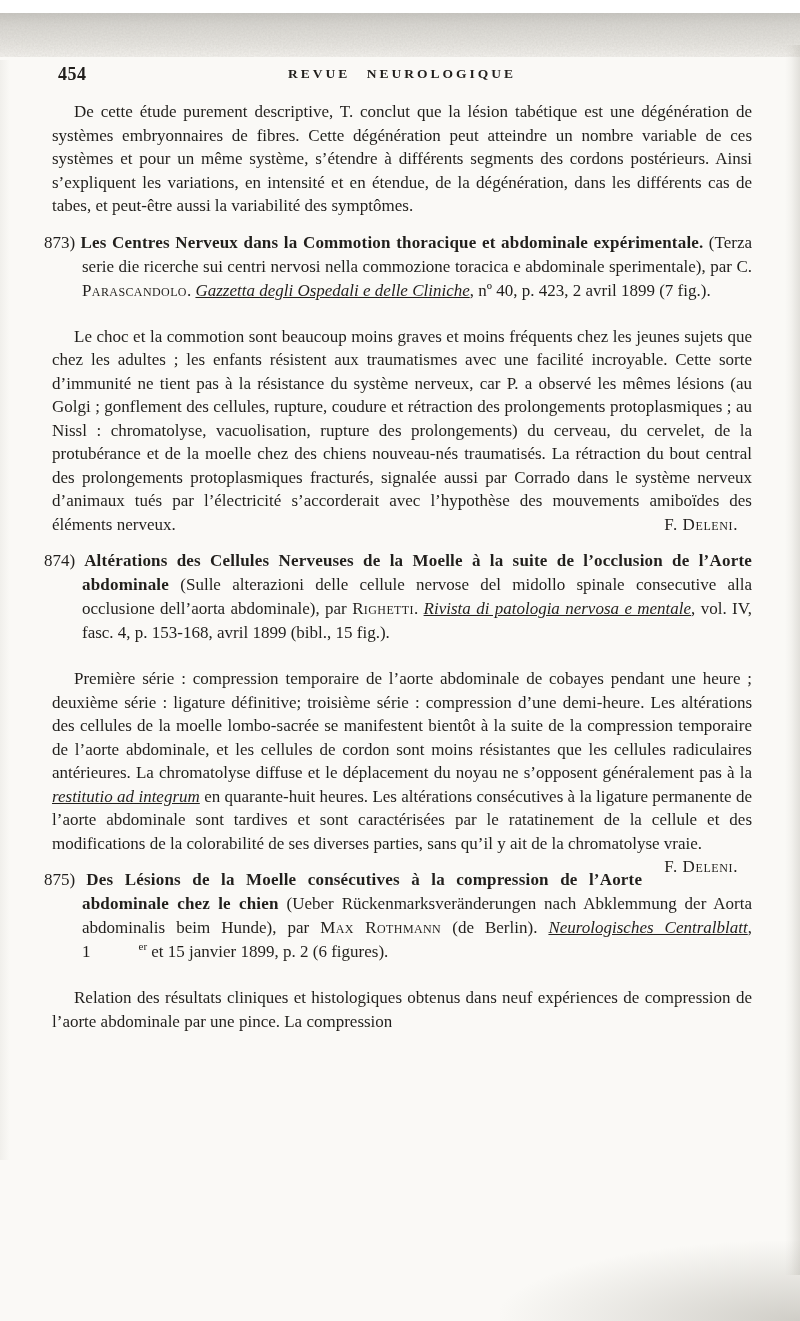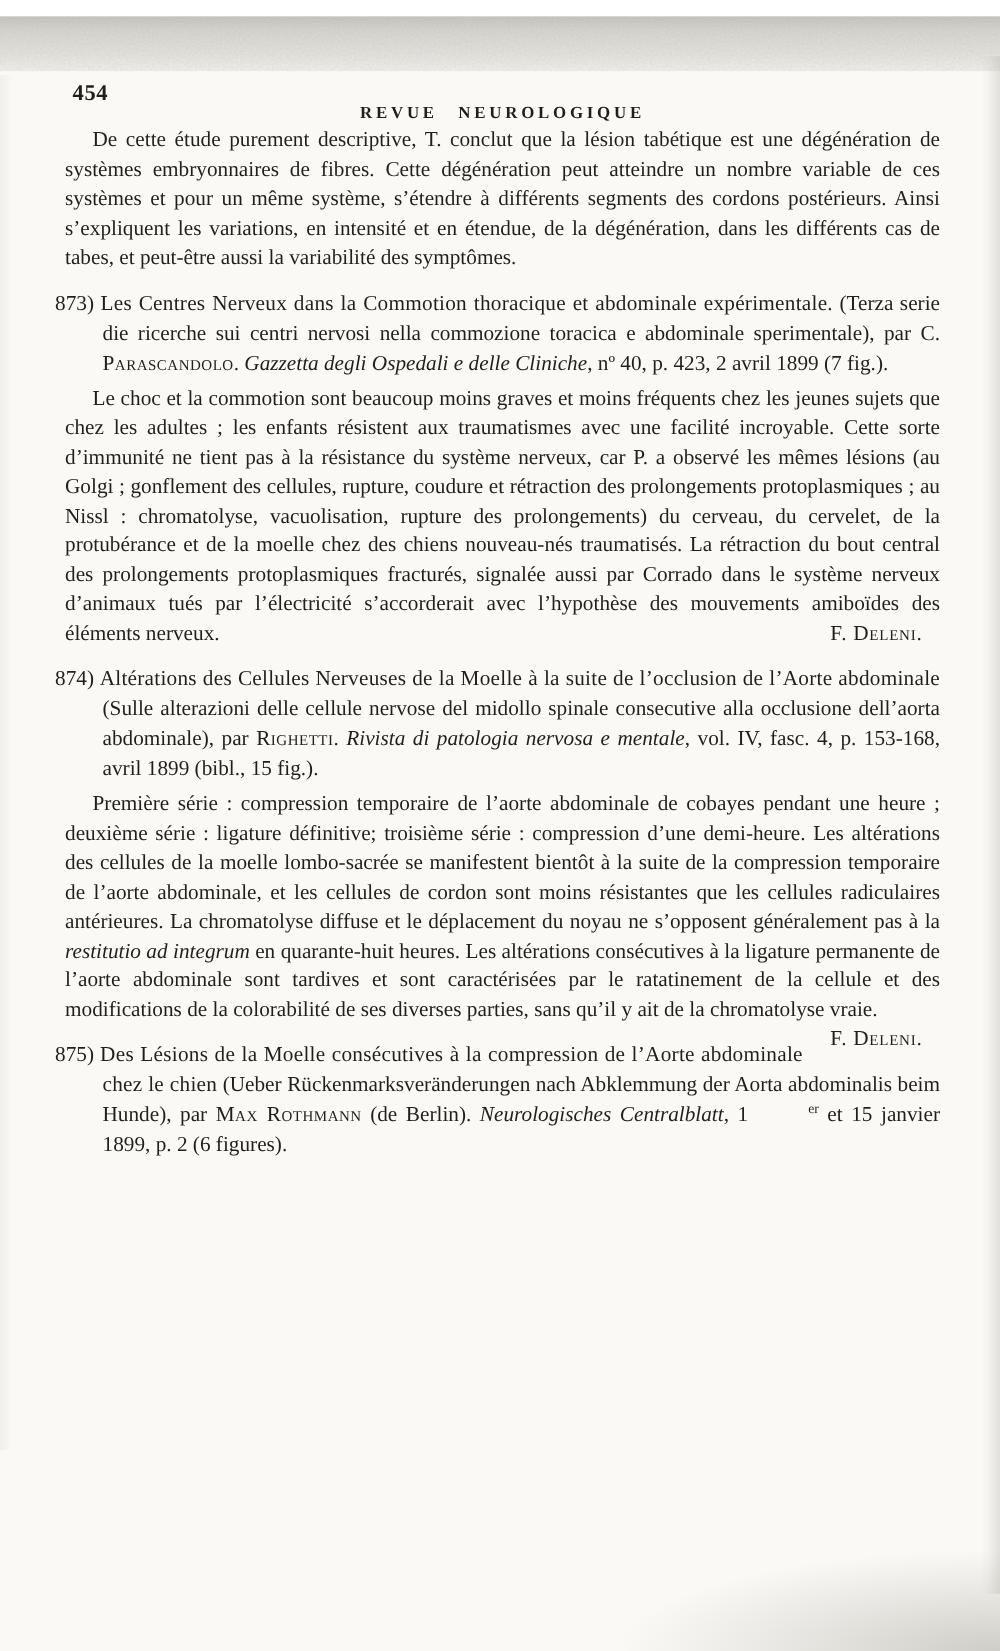--- a/index.html
+++ b/index.html
@@ -19,30 +19,30 @@
     background:radial-gradient(ellipse at 100% 100%, rgba(165,162,152,0.5), rgba(165,162,152,0.18) 45%, rgba(165,162,152,0) 72%);
   }
   .left-speckle{
     position:absolute;top:60px;left:0;width:10px;height:1100px;
     background:linear-gradient(to right, rgba(190,188,180,0.16), rgba(190,188,180,0));
   }
   .content{position:absolute;left:52px;top:64px;width:700px;}
   .header{position:relative;height:26px;margin-bottom:10px;}
   .page-num{position:absolute;left:6px;top:0;font-weight:bold;font-size:18px;letter-spacing:0.5px;}
   .journal-title{
-    position:absolute;left:0;right:0;top:18px;text-align:center;
+    position:absolute;left:0;right:0;top:2px;text-align:center;
     font-size:13.5px;font-weight:bold;letter-spacing:3px;word-spacing:10px;
   }
   p.body{margin:0;font-size:17px;line-height:23.5px;text-align:justify;}
   p.indent{text-indent:22px;}
   .entry{margin-top:13px;}
   p.head{margin-left:30px;text-indent:-38px;line-height:24px;}
-  p.entry-body{margin-top:4px;}
-  .b{font-weight:normal;letter-spacing:0.2px;}
-  .it{font-style:italic;}
+  p.entry-body{margin-top:22px;}
+  .b{font-weight:bold;letter-spacing:0.2px;}
+  .it{font-style:italic;text-decoration:underline;}
   .sc{font-variant:small-caps;letter-spacing:0.4px;}
   .sig{float:right;font-variant:small-caps;letter-spacing:0.6px;margin-right:14px;}
   sup{font-size:11px;line-height:0;margin-left:48px;}
 </style>
 </head>
 <body>
 
 <div class="scan">
   <div class="white-top"></div>
 
@@ -83,16 +83,17 @@
       <p class="body indent entry-body"><span>Le choc et la commotion sont beaucoup moins graves et moins fréquents chez les jeunes sujets que chez les adultes ; les enfants résistent aux traumatismes avec une facilité incroyable. Cette sorte d’immunité ne tient pas à la résistance du système nerveux, car P. a observé les mêmes lésions (au Golgi ; gonflement des cellules, rupture, coudure et rétraction des prolongements protoplasmiques ; au Nissl : chromatolyse, vacuolisation, rupture des prolongements) du cerveau, du cervelet, de la protubérance et de la moelle chez des chiens nouveau-nés traumatisés. La rétraction du bout central des prolongements protoplasmiques fracturés, signalée aussi par Corrado dans le système nerveux d’animaux tués par l’électricité s’accorderait avec l’hypothèse des mouvements amiboïdes des éléments nerveux.</span><span class="sig">F. Deleni.</span></p>
     </div>
 
     <div class="entry">
       <p class="body head"><span>874) </span><span class="b">Altérations des Cellules Nerveuses de la Moelle à la suite de l’occlusion de l’Aorte abdominale</span><span> (Sulle alterazioni delle cellule nervose del midollo spinale consecutive alla occlusione dell’aorta abdominale), par </span><span class="sc">Righetti</span><span>. </span><span class="it">Rivista di patologia nervosa e mentale</span><span>, vol. IV, fasc. 4, p. 153-168, avril 1899 (bibl., 15 fig.).</span></p>
       <p class="body indent entry-body"><span>Première série : compression temporaire de l’aorte abdominale de cobayes pendant une heure ; deuxième série : ligature définitive; troisième série : compression d’une demi-heure. Les altérations des cellules de la moelle lombo-sacrée se manifestent bientôt à la suite de la compression temporaire de l’aorte abdominale, et les cellules de cordon sont moins résistantes que les cellules radiculaires antérieures. La chromatolyse diffuse et le déplacement du noyau ne s’opposent généralement pas à la </span><span class="it">restitutio ad integrum</span><span> en quarante-huit heures. Les altérations consécutives à la ligature permanente de l’aorte abdominale sont tardives et sont caractérisées par le ratatinement de la cellule et des modifications de la colorabilité de ses diverses parties, sans qu’il y ait de la chromatolyse vraie.</span><span class="sig">F. Deleni.</span></p>
     </div>
 
     <div class="entry">
       <p class="body head"><span>875) </span><span class="b">Des Lésions de la Moelle consécutives à la compression de l’Aorte abdominale chez le chien</span><span> (Ueber Rückenmarksveränderungen nach Abklemmung der Aorta abdominalis beim Hunde), par </span><span class="sc">Max Rothmann</span><span> (de Berlin). </span><span class="it">Neurologisches Centralblatt</span><span>, 1</span><sup>er</sup><span> et 15 janvier 1899, p. 2 (6 figures).</span></p>
+      <p class="body indent entry-body"><span>Relation des résultats cliniques et histologiques obtenus dans neuf expériences de compression de l’aorte abdominale par une pince. La compression</span></p>
     </div>
 
   </div>
 </div>
 
 </body></html>

